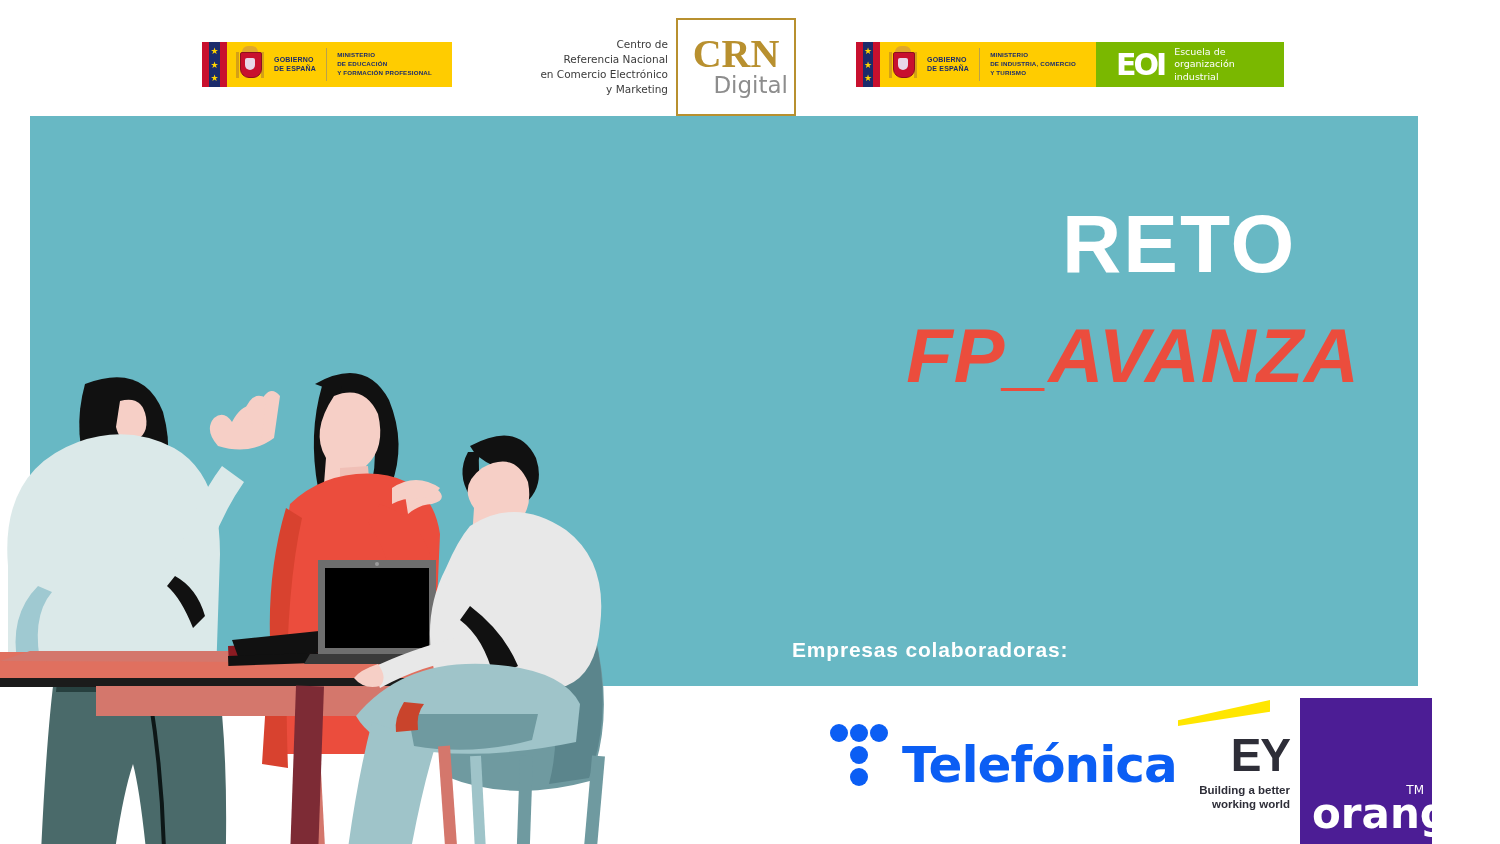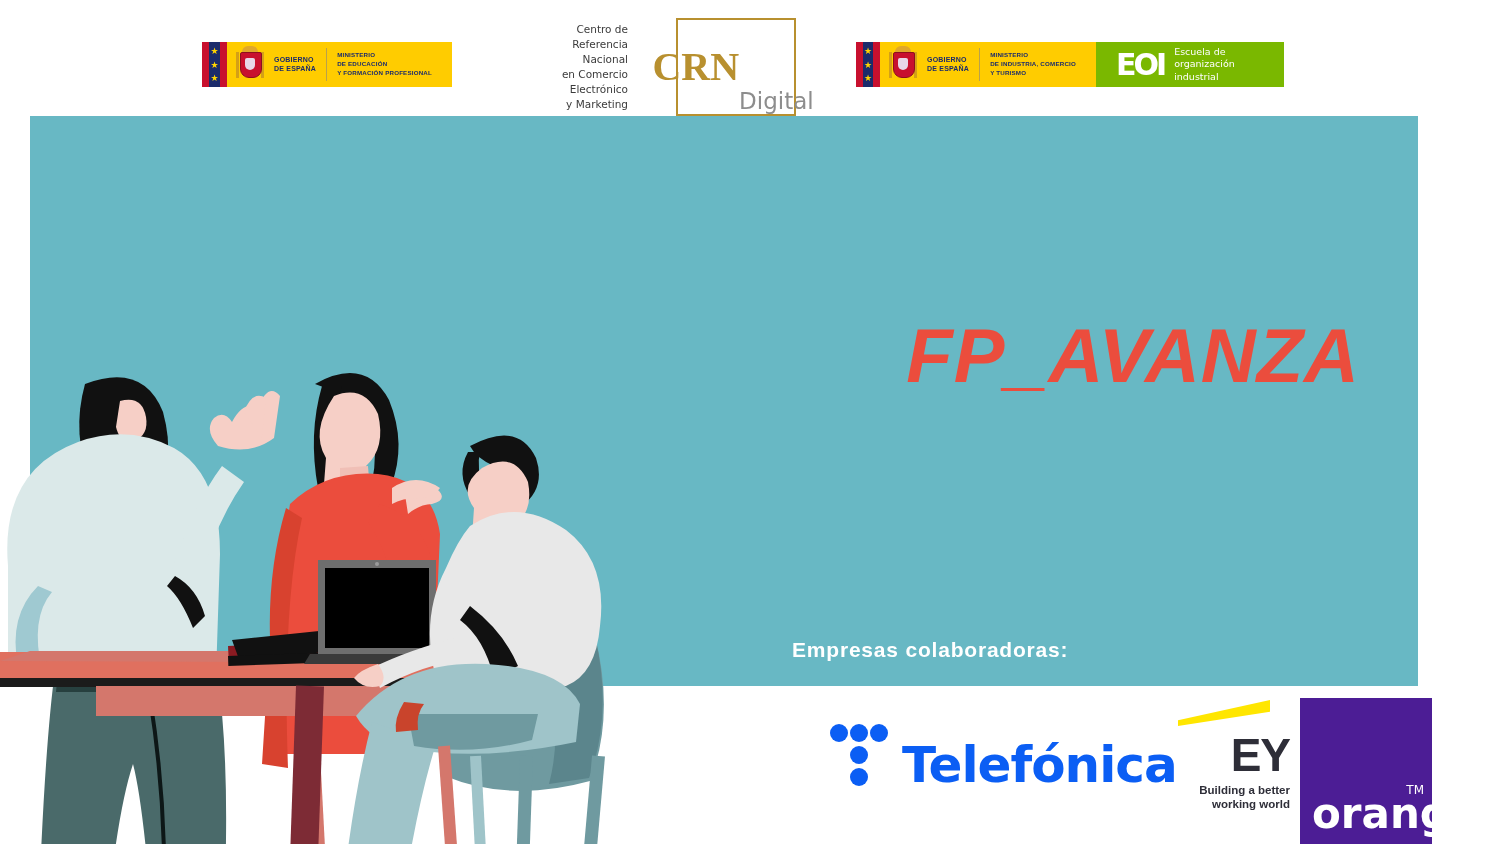--- a/index.html
+++ b/index.html
@@ -34,21 +34,21 @@
   #logo-eoi-gob{left:856px;top:42px;width:240px;height:45px;}
 
   
   .eoi{position:absolute;left:1096px;top:42px;width:188px;height:45px;background:#7ab800;display:flex;align-items:center;}
   .eoi .mark{margin-left:20px;font-size:30px;font-weight:800;color:#fff;letter-spacing:-3px;line-height:1;font-family:"DejaVu Sans",sans-serif;}
   .eoi .etxt{margin-left:10px;color:#fff;font-size:9.5px;line-height:1.28;white-space:pre-line;font-family:"DejaVu Sans",sans-serif;}
 
   
   .crn{position:absolute;left:540px;top:18px;width:256px;height:98px;display:flex;align-items:center;justify-content:space-between;}
   .crn .ctext{flex:1;text-align:right;font-size:10.5px;color:#3b3b3b;line-height:1.42;white-space:pre-line;padding-right:8px;font-family:"DejaVu Sans",sans-serif;}
-  .crn .box{width:120px;height:98px;border:2px solid #b8902f;border-left:2px solid #b8902f;display:flex;flex-direction:row;justify-content:center;align-items:center;box-sizing:border-box;margin-left:40px;}
+  .crn .box{width:120px;height:98px;border:2px solid #b8902f;border-left:2px solid #b8902f;display:flex;flex-direction:column;justify-content:center;align-items:center;box-sizing:border-box;}
   .crn .crnbig{font-size:40px;font-weight:700;color:#b8902f;letter-spacing:0px;line-height:0.95;font-family:"Liberation Serif",serif;}
   .crn .crndig{font-size:23px;color:#8d8d8d;line-height:1.1;font-family:"DejaVu Sans",sans-serif;align-self:flex-end;padding-right:6px;}
 
   
   .teal{position:absolute;left:30px;top:116px;width:1388px;height:570px;background:#68b8c4;overflow:hidden;}
 
   
   .reto{position:absolute;left:1062px;top:203px;font-size:82px;font-weight:700;color:#ffffff;letter-spacing:2px;line-height:1;font-family:"Liberation Sans",sans-serif;}
   .avanza{position:absolute;left:740px;top:318px;width:620px;text-align:right;font-size:76px;font-weight:700;font-style:italic;color:#eb4d3d;letter-spacing:1px;line-height:1;font-family:"Liberation Sans",sans-serif;}
   .colab{position:absolute;left:792px;top:638px;font-size:21px;font-weight:700;color:#ffffff;letter-spacing:.8px;font-family:"Liberation Sans",sans-serif;}
@@ -223,20 +223,21 @@
     <path d="M372 606 q-24 92 -36 238 l58 0 q18 -140 42 -216z" fill="#9fc4c9"></path>
     <path d="M414 630 q60 10 118 -6 l6 -26 l-130 0z" fill="#6f9aa0"></path>
     <path d="M404 586 q-10 16 -8 30 l22 -2 q-2 -16 6 -26z" fill="#c9442c"></path>
 
     <rect x="438" y="630" width="12" height="214" fill="#d4776c" transform="rotate(-4 444 630)"></rect>
     <rect x="470" y="640" width="11" height="204" fill="#9fc4c9" transform="rotate(-3 476 640)"></rect>
     <rect x="520" y="640" width="13" height="204" fill="#6f9aa0" transform="rotate(2 526 640)"></rect>
     <rect x="592" y="640" width="13" height="204" fill="#6f9aa0" transform="rotate(5 598 640)"></rect>
   </svg>
 
+  <div class="reto">RETO</div>
   <div class="avanza">FP_AVANZA</div>
   <div class="colab">Empresas colaboradoras:</div>
 
   <div class="partners">
 
 
     <div class="telef">
       <div class="dots">
         <i style="left:0px;top:4px"></i>
         <i style="left:20px;top:4px"></i>

